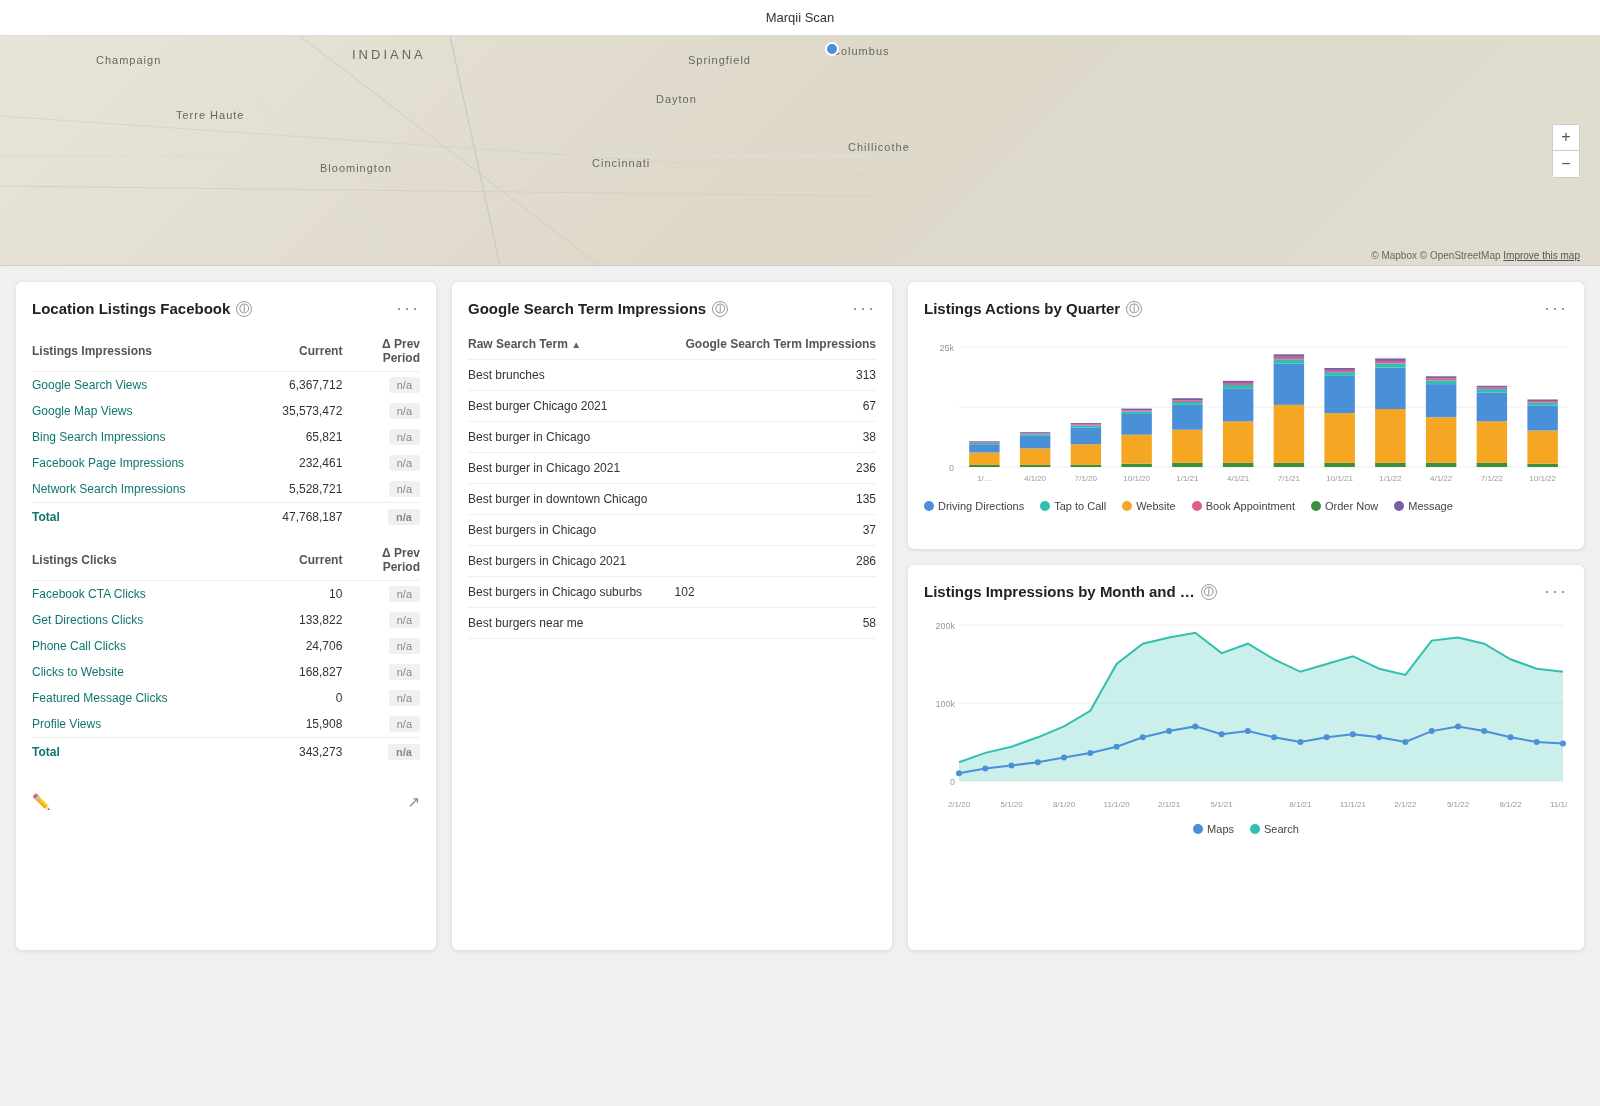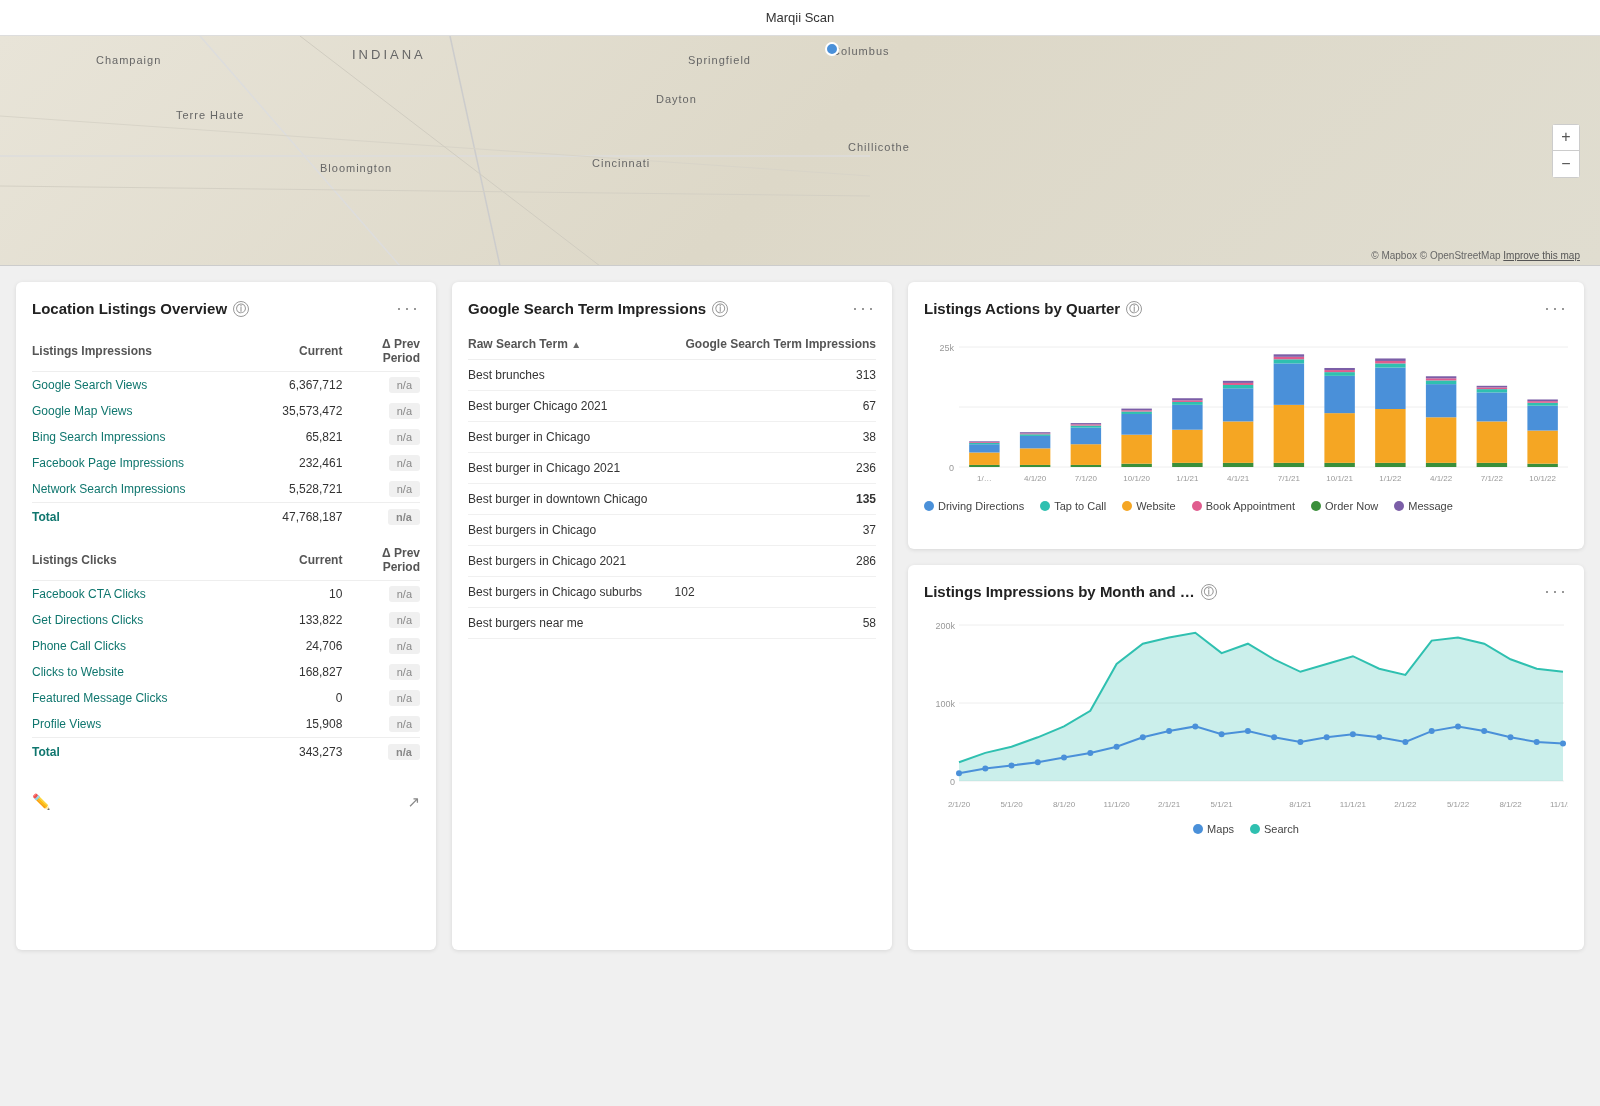--- a/index.html
+++ b/index.html
@@ -163,21 +163,21 @@
       © Mapbox © OpenStreetMap <span style="text-decoration:underline;color:#555;cursor:pointer">Improve this map</span>
     </div>
   </div>
 </div>
 
 <div class="main-content">
 
   <div class="card" style="position:relative;">
     <div class="card-header">
       <span class="card-title">
-        <span>Location Listings Overview</span>
+        <span>Location Listings Facebook</span>
         <span class="info-icon">ⓘ</span>
       </span>
       <span class="card-menu">···</span>
     </div>
     <table class="listings-table">
       <tbody>
           <tr class="section-header">
         <td>Listings Impressions</td>
         <td style="text-align:right">Current</td>
         <td style="text-align:right">Δ Prev Period</td>
@@ -293,21 +293,21 @@
           <tr>
             <td style="padding-right:16px;">Best burger in Chicago</td>
             <td style="text-align:right;font-weight:500;">38</td>
           </tr>
           <tr>
             <td style="padding-right:16px;">Best burger in Chicago 2021</td>
             <td style="text-align:right;font-weight:500;">236</td>
           </tr>
           <tr>
             <td style="padding-right:16px;">Best burger in downtown Chicago</td>
-            <td style="text-align:right;font-weight:700;">135</td>
+            <td style="text-align:right;font-weight:400;">135</td>
           </tr>
           <tr>
             <td style="padding-right:16px;">Best burgers in Chicago</td>
             <td style="text-align:right;font-weight:500;">37</td>
           </tr>
           <tr>
             <td style="padding-right:16px;">Best burgers in Chicago 2021</td>
             <td style="text-align:right;font-weight:500;">286</td>
           </tr>
           <tr>

